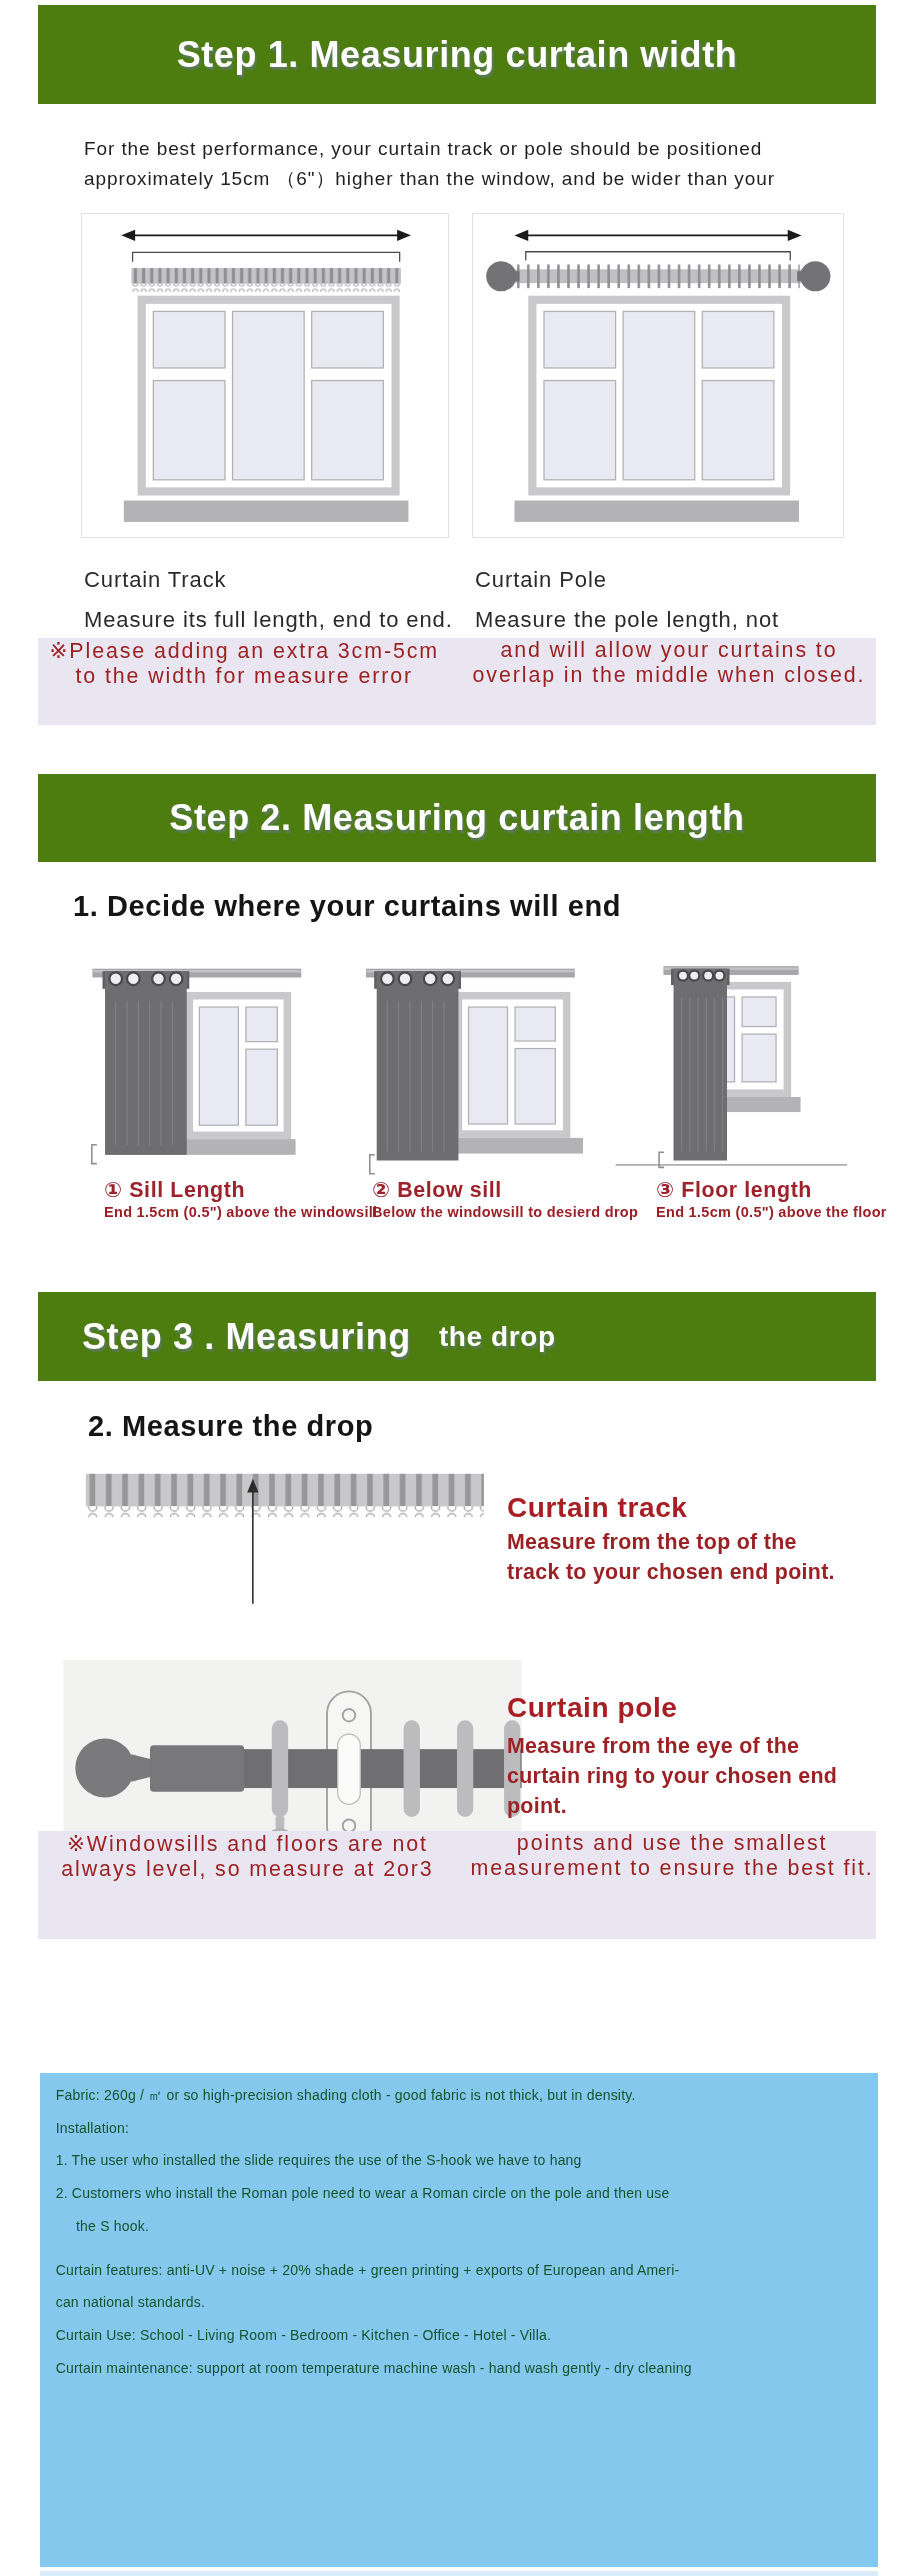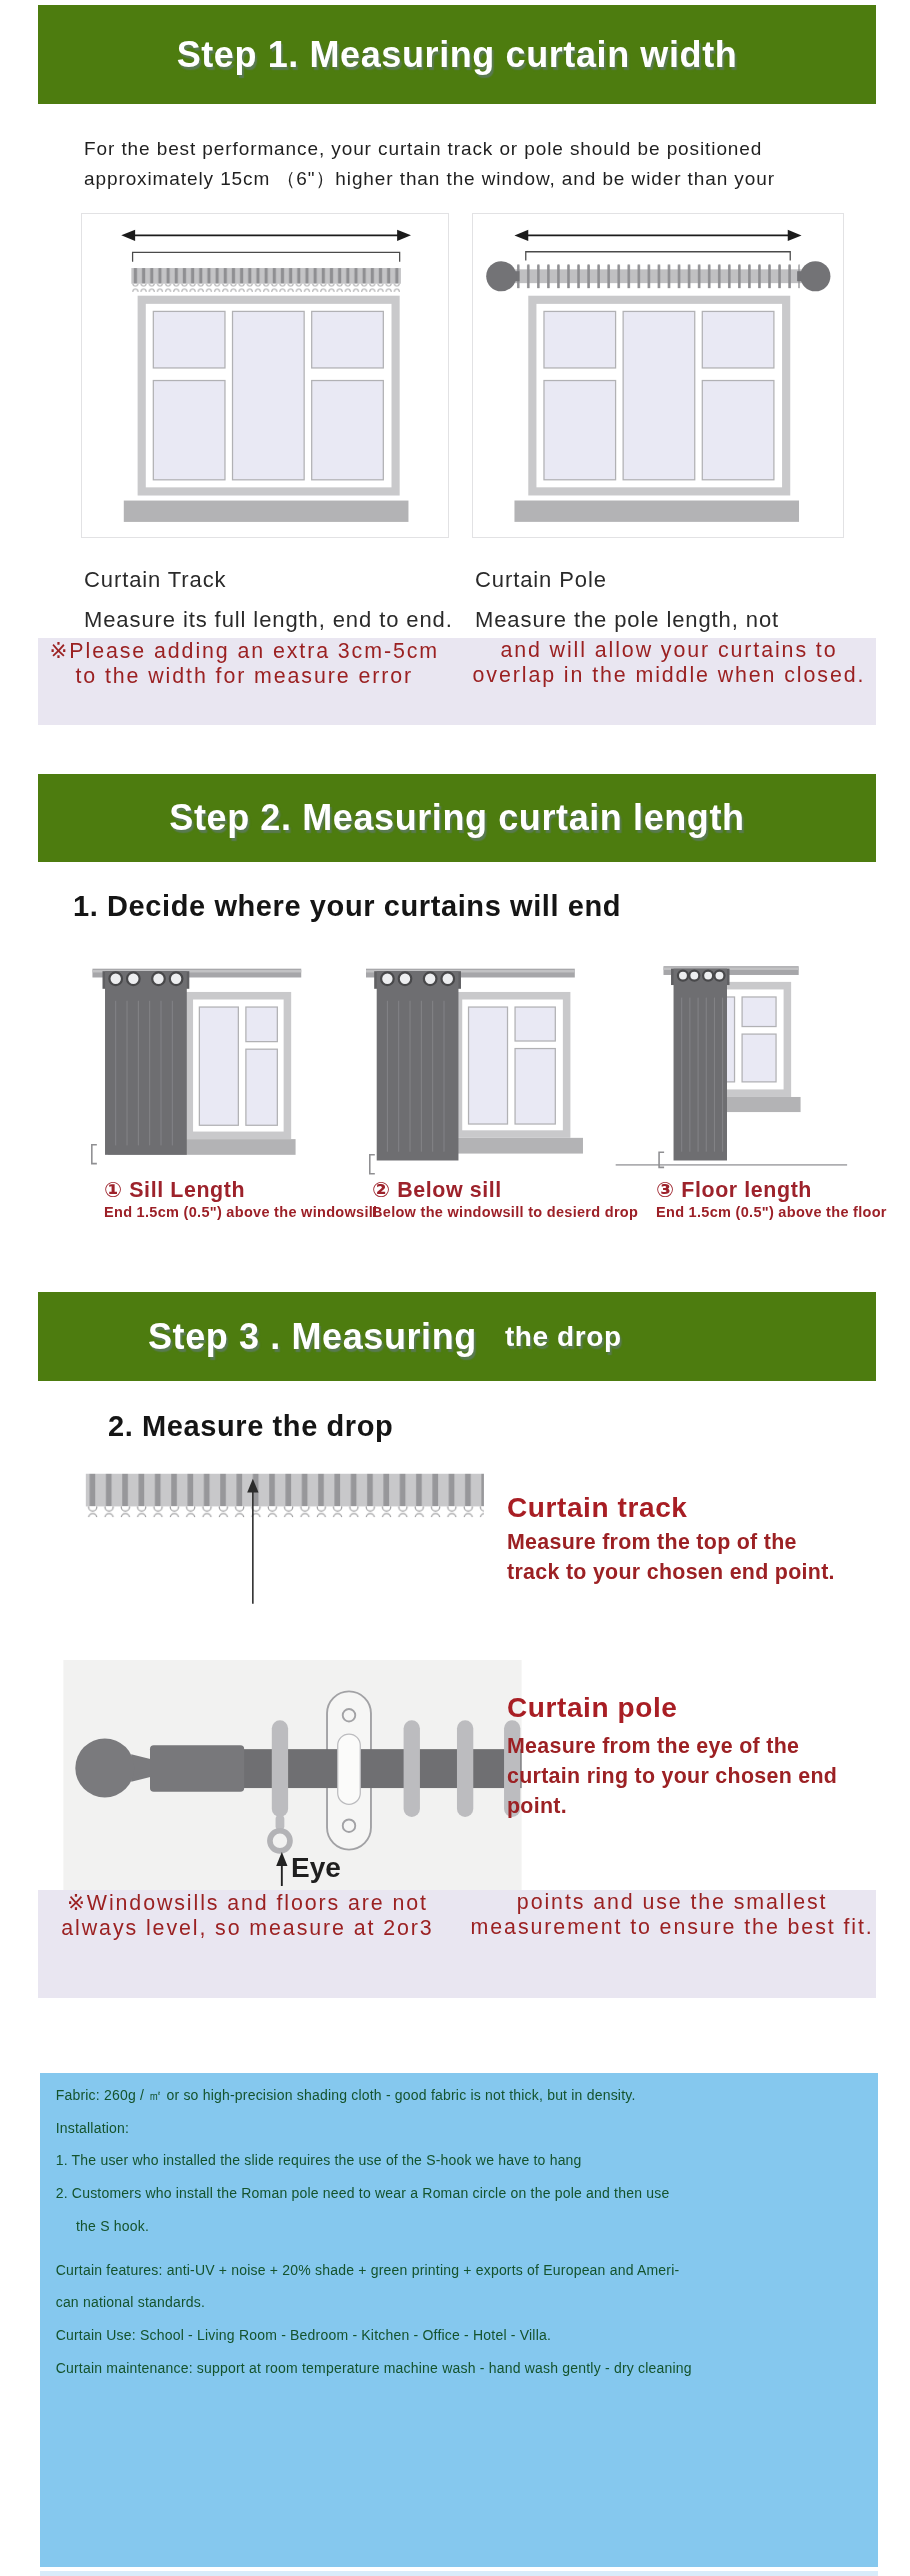--- a/index.html
+++ b/index.html
@@ -5,31 +5,31 @@
   html,body{margin:0;padding:0;background:#ffffff;}
   body{font-family:"Liberation Sans","DejaVu Sans",sans-serif;}
   .page{position:relative;width:910px;height:2576px;background:#ffffff;overflow:hidden;}
   .abs{position:absolute;}
   .banner{position:absolute;left:38px;width:838px;background:#4d7c0f;color:#ffffff;
           display:flex;align-items:center;justify-content:center;font-weight:bold;
           letter-spacing:0.6px;text-shadow:1.9px 2.5px 1.3px rgba(100,120,140,.55);}
   #banner1{top:5px;height:99px;font-size:36px;}
   #banner2{top:774px;height:88px;font-size:36px;}
   #banner3{top:1292px;height:89px;font-size:36px;justify-content:flex-start;
-           padding-left:110px;box-sizing:border-box;gap:28px;}
+           padding-left:44px;box-sizing:border-box;gap:28px;}
   #banner3 .sub{font-size:28px;}
   .intro{position:absolute;left:84px;color:#1f1f1f;font-size:19px;letter-spacing:0.9px;white-space:nowrap;}
   .box{position:absolute;background:#ffffff;border:0.6px solid #e2e2e4;box-sizing:border-box;}
   .cap-label{position:absolute;font-size:22px;color:#2a2a2a;letter-spacing:0.9px;white-space:nowrap;}
   .cap-desc{position:absolute;font-size:22px;color:#2a2a2a;letter-spacing:0.9px;line-height:35px;white-space:nowrap;}
   .note{position:absolute;left:38px;width:838px;background:#e9e6f1;color:#9b2122;
         font-size:21.4px;letter-spacing:1.9px;text-align:center;display:flex;flex-direction:row;
         justify-content:center;gap:11.3px;}
   #note1{top:638px;height:87px;}
-  #note2{top:1890px;height:108px;justify-content:space-between;}
+  #note2{top:1831px;height:108px;justify-content:space-between;}
   .h-black{position:absolute;color:#151515;font-weight:bold;font-size:29px;letter-spacing:0.6px;white-space:nowrap;}
   .opt-title{position:absolute;top:1177px;font-size:21.4px;font-weight:bold;color:#9d222b;letter-spacing:0.6px;white-space:nowrap;}
   .opt-desc{position:absolute;top:1204px;font-size:14.5px;font-weight:bold;color:#9c2027;letter-spacing:0.3px;white-space:nowrap;}
   .red-h{position:absolute;font-size:28px;font-weight:bold;color:#a81e24;letter-spacing:0.6px;white-space:nowrap;}
   .red-p{position:absolute;font-size:21.4px;font-weight:bold;color:#9c2124;line-height:30px;letter-spacing:0.3px;white-space:nowrap;}
   .details{position:absolute;left:40px;top:2073px;width:838px;height:494px;background:#85c8ee;}
   .dline{position:absolute;left:15.7px;color:#14532d;font-size:14px;letter-spacing:0.2px;white-space:nowrap;}
   .eye-label{position:absolute;left:291px;top:1852px;font-size:28px;font-weight:bold;color:#1f1f1f;}
   .strip{position:absolute;left:40px;top:2571px;width:838px;height:5px;background:#d8ecfa;}
   svg{display:block;}
@@ -200,21 +200,21 @@
   <div class="opt-title" style="left:372px;">② Below sill</div>
   <div class="opt-desc" style="left:372px;">Below the windowsill to desierd drop</div>
   <div class="opt-title" style="left:656px;">③ Floor length</div>
   <div class="opt-desc" style="left:656px;">End 1.5cm (0.5") above the floor</div>
 
   <div id="banner3" class="banner">
     <span>Step 3 . Measuring</span>
     <span class="sub">the drop</span>
   </div>
 
-  <div class="h-black" style="left:88px;top:1410px;margin-left:20px;">2. Measure the drop</div>
+  <div class="h-black" style="left:88px;top:1410px;">2. Measure the drop</div>
 
   <svg class="abs" style="left:84px;top:1470px;" width="403" height="135" viewBox="0 0 640 215">
     <defs>
       <pattern id="pC" width="26" height="52" patternUnits="userSpaceOnUse">
         <rect width="26" height="52" fill="#c8c8ca"></rect>
         <rect x="8" width="9" height="52" fill="#97979a"></rect>
       </pattern>
       <pattern id="pCdots" width="26" height="17" patternUnits="userSpaceOnUse">
         <circle cx="13" cy="8" r="6.5" fill="#ffffff" stroke="#9e9ea0" stroke-width="2"></circle>
       </pattern>

